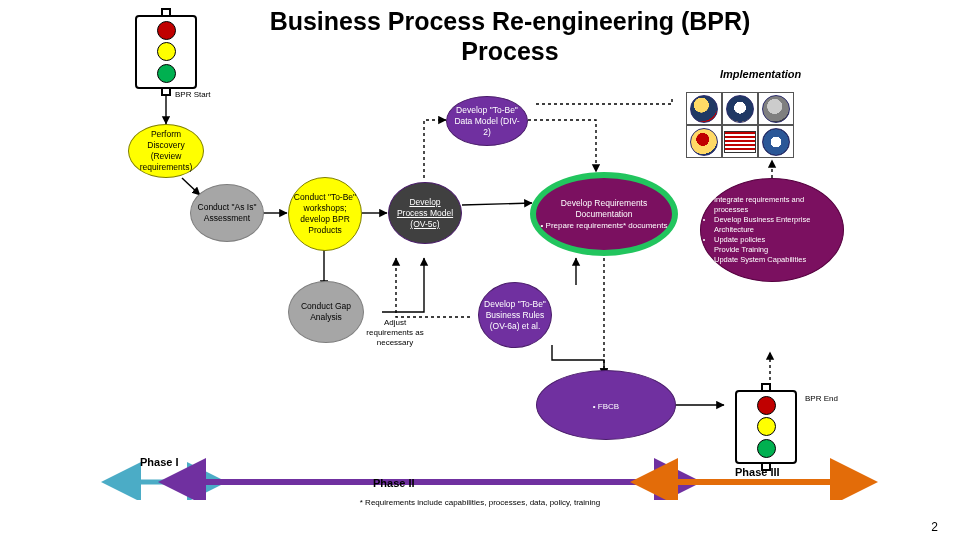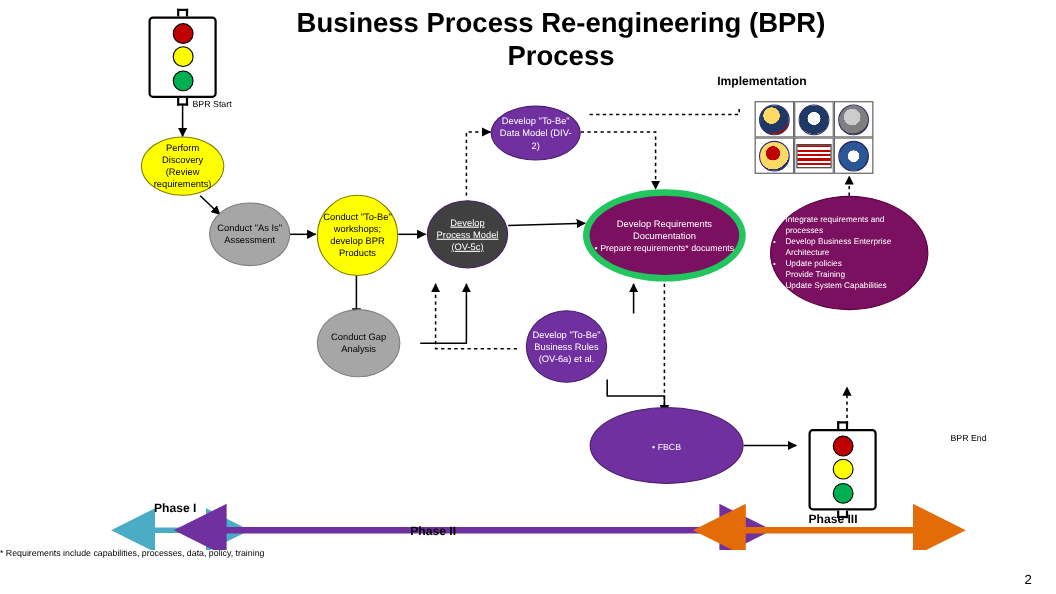--- a/index.html
+++ b/index.html
@@ -96,21 +96,21 @@
     overflow: hidden;
   }
   .seal {
     width: 26px; height: 26px; border-radius: 50%;
     border: 1.5px solid #2b2b6b;
     display: block;
   }
 
   
   #footnote {
-    left: 0; top: 498px; width: 960px; text-align: left;
+    left: 0; top: 498px; width: 960px; text-align: center;
     font-size: 8px; color: #000;
   }
   #pagenum {
     right: 22px; bottom: 6px; font-size: 12px; color: #000;
   }
   .bullets { text-align: left; font-size: 7.5px; line-height: 10px; }
   ul.tight { margin: 0; padding-left: 9px; }
   ul.tight li { margin: 0; }
 </style>
 </head>
@@ -134,22 +134,22 @@
     <div class="traffic-stem top"></div>
     <div class="traffic">
       <div class="lamp" style="background:#c00000"></div>
       <div class="lamp" style="background:#ffff00"></div>
       <div class="lamp" style="background:#00b050"></div>
     </div>
     <div class="traffic-stem"></div>
   </div>
 
   <div class="abs lbl" style="left:175px; top:90px;">BPR Start</div>
-  <div class="abs lbl" style="left:831px; top:394px;padding-left:33px;">BPR End</div>
-  <div class="abs" style="left:652px; top:68px; font-size:11px; font-weight:bold;">Implementation</div>
+  <div class="abs lbl" style="left:772px; top:394px;padding-left:33px;">BPR End</div>
+  <div class="abs" style="left:720px; top:68px; font-size:11px; font-weight:bold;font-style:italic;">Implementation</div>
 
   <svg class="abs" style="left:0; top:0;" width="960" height="540">
     <defs>
       <marker id="ar" markerWidth="7" markerHeight="7" refX="5.6" refY="3" orient="auto">
         <path d="M0,0 L6,3 L0,6 z" fill="#000"></path>
       </marker>
     </defs>
 
     <path d="M166,95 L166,124" stroke="#000" stroke-width="1.4" fill="none" marker-end="url(#ar)"></path>
 
@@ -239,20 +239,21 @@
       <ul class="tight" id="impl-list">
           <li>Integrate requirements and processes</li>
           <li>Develop Business Enterprise Architecture</li>
           <li>Update policies</li>
           <li>Provide Training</li>
           <li>Update System Capabilities</li>
         </ul>
     </div>
   </div>
 
+  <div class="abs lbl" style="left:360px; top:318px; width:70px; text-align:center;">Adjust requirements as necessary</div>
 
   <svg class="abs" style="left:0; top:450px;" width="960" height="50">
     <defs>
       <marker id="cyanL" markerWidth="8" markerHeight="8" refX="7" refY="4" orient="auto">
           <path d="M8,0 L0,4 L8,8 z" fill="#4bacc6"></path>
         </marker>
       <marker id="cyanR" markerWidth="8" markerHeight="8" refX="1" refY="4" orient="auto">
           <path d="M0,0 L8,4 L0,8 z" fill="#4bacc6"></path>
         </marker>
       <marker id="purL" markerWidth="8" markerHeight="8" refX="7" refY="4" orient="auto">

